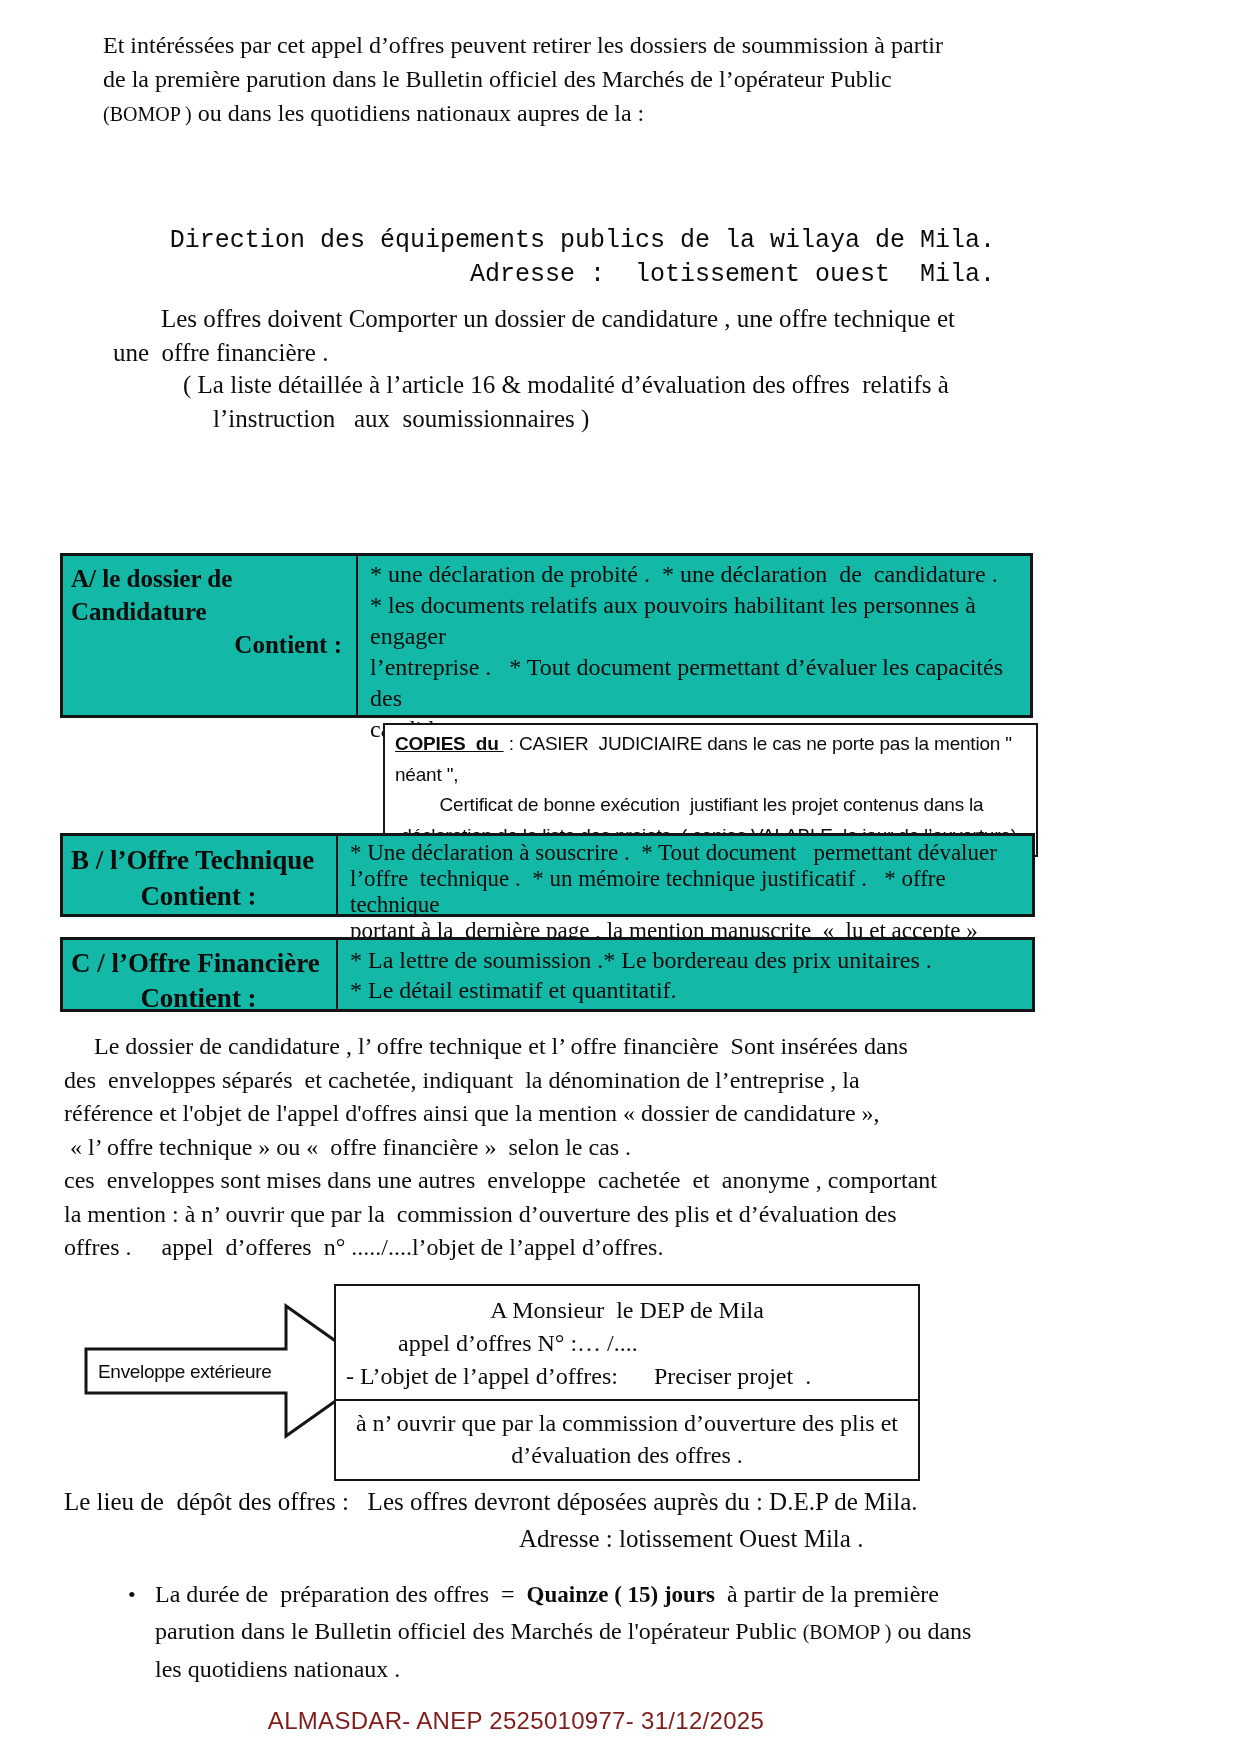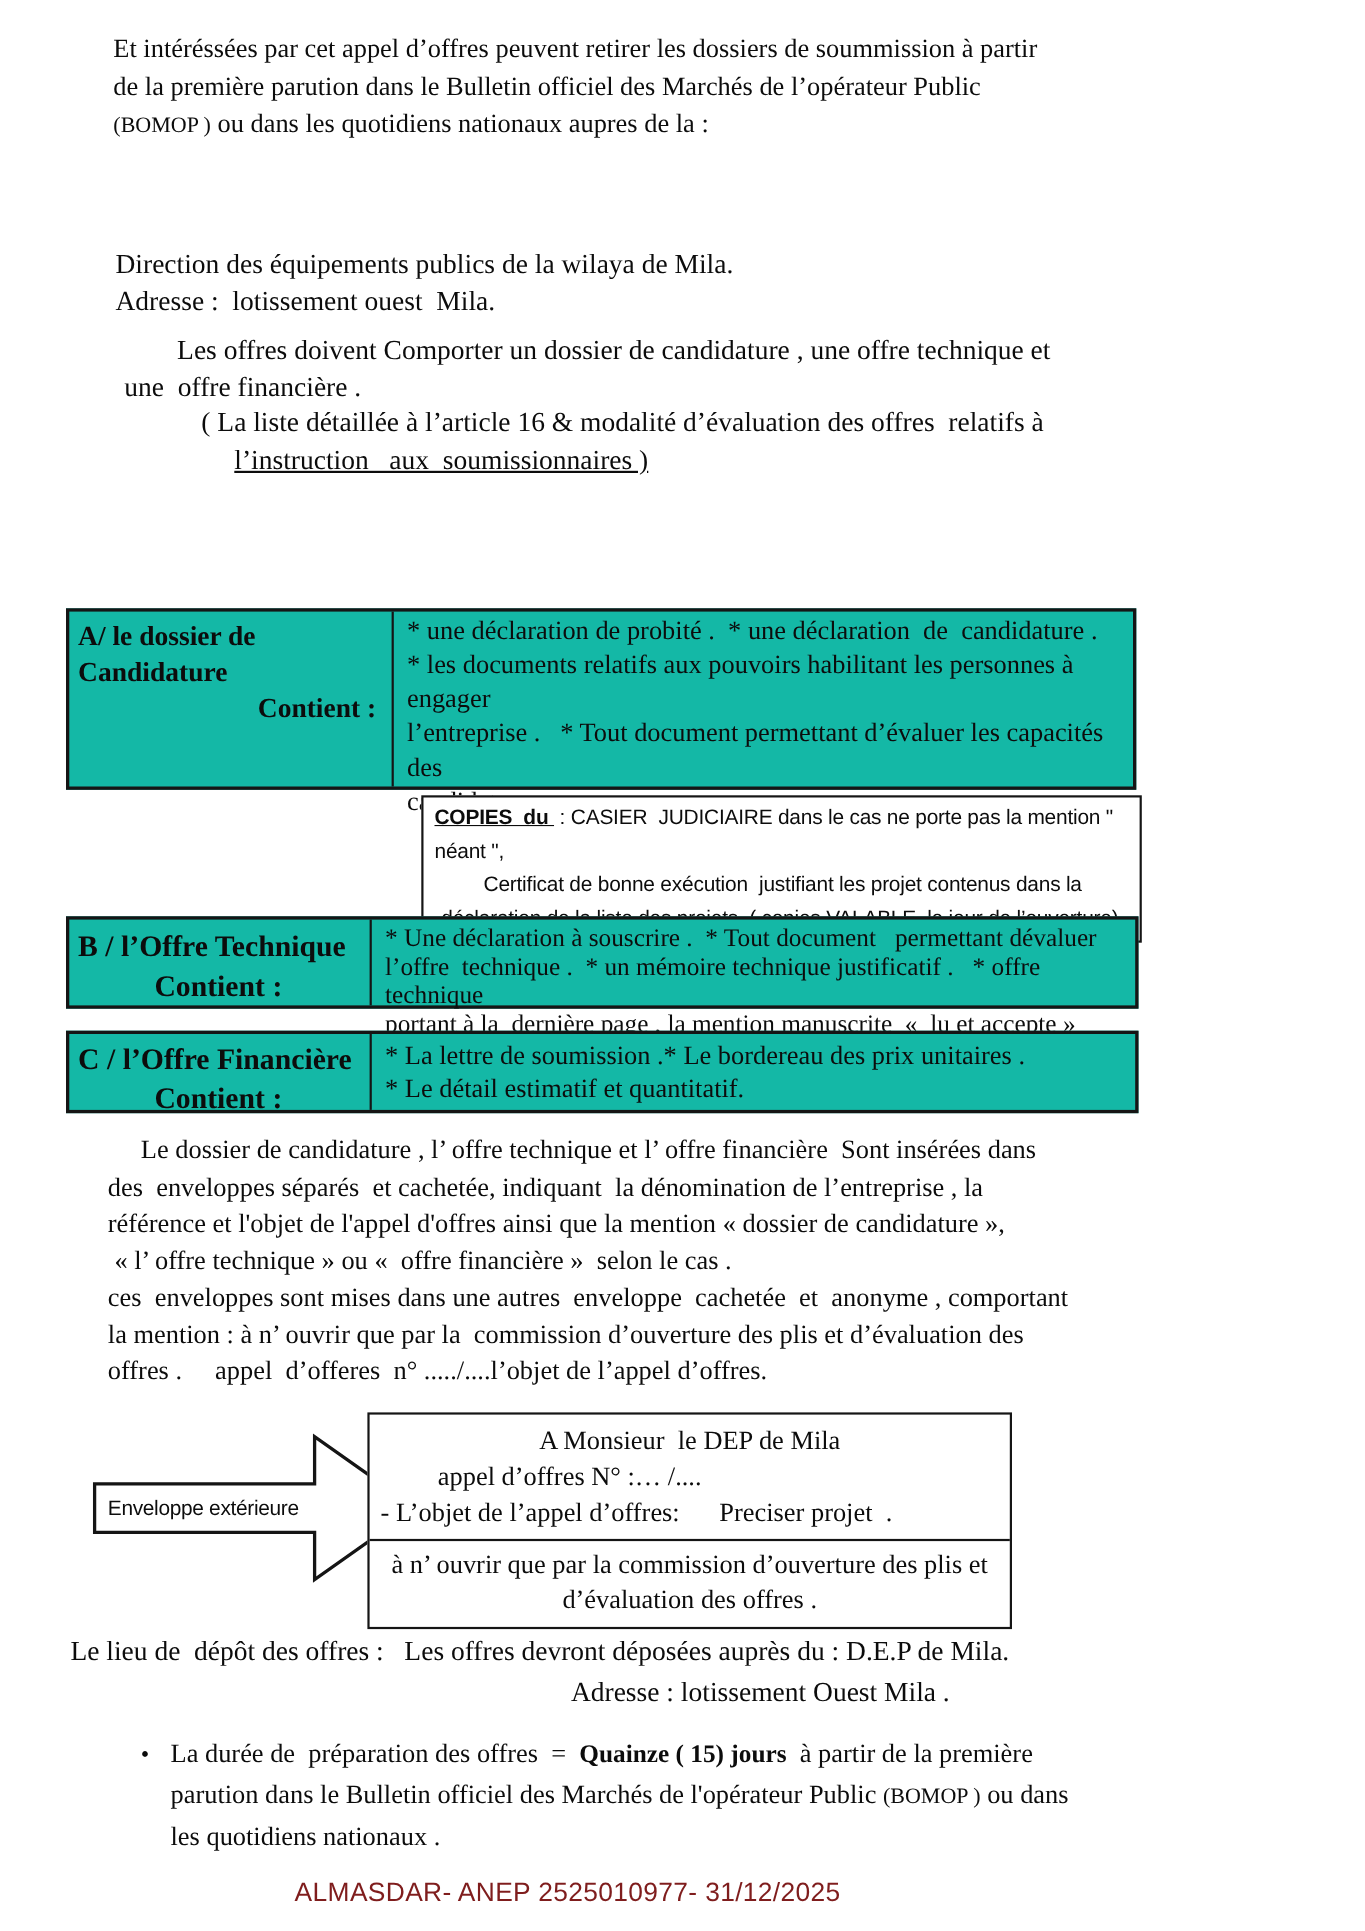--- a/index.html
+++ b/index.html
@@ -9,21 +9,21 @@
     font-family:"Liberation Serif", serif; color:#0c0c0c;
     -webkit-font-smoothing:antialiased;
   }
   .abs { position:absolute; }
   .text-line { white-space:pre-wrap; }
   .centered { text-align:center; }
 
   
   .intro { font-size:24px; line-height:34px; width:1060px; }
   .small-note { font-size:20px; }
-  .address-block { font-size:25px; line-height:34px; width:890px; text-align:left; }
+  .address-block { font-size:25px; line-height:34px; width:890px; text-align:right;font-family:Liberation Mono, monospace; }
   .offers-block { font-size:25px; line-height:34px; width:1000px; }
   .paren-block { font-size:25px; line-height:34px; width:960px; }
   .body-para { font-size:24px; line-height:33.5px; width:1010px; }
   .body-para .text-line:first-child { padding-left:30px; }
 
   
   .table-box { display:flex; border:3px solid #151515; background:#14b8a6; }
   .cell-left { border-right:2px solid #151515; padding:6px 10px 4px 8px; }
   .tbl-title { font-weight:bold; }
   .tbl-sub { font-weight:bold; }
@@ -75,21 +75,21 @@
   <div class="text-line">Direction des équipements publics de la wilaya de Mila.</div>
   <div class="text-line">Adresse :  lotissement ouest  Mila.</div>
 </div>
 
 <div class="abs offers-block" style="top:302px;left:113px;">
   <div class="text-line" style="padding-left:48px;">Les offres doivent Comporter un dossier de candidature , une offre technique et</div>
   <div class="text-line">une  offre financière .</div>
 </div>
 <div class="abs paren-block" style="top:368px;left:183px;">
   <div class="text-line">( La liste détaillée à l’article 16 &amp; modalité d’évaluation des offres  relatifs à</div>
-  <div class="text-line" style="padding-left:30px;text-decoration:underline;">l’instruction   aux  soumissionnaires )</div>
+  <div class="text-line" style="padding-left:30px;">l’instruction   aux  soumissionnaires )</div>
 </div>
 
 <div class="abs table-box" style="top:553px;left:60px;width:973px;height:165px;">
   <div class="cell-left" style="width:295px;font-size:25px;line-height:33px;">
     <div class="tbl-title text-line">A/ le dossier de Candidature</div>
     <div class="tbl-sub sub-right text-line">Contient :</div>
   </div>
   <div class="cell-right" style="font-size:24px;line-height:31px;">
       <div class="text-line">* une déclaration de probité .  * une déclaration  de  candidature .</div>
       <div class="text-line">* les documents relatifs aux pouvoirs habilitant les personnes à engager</div>
@@ -120,21 +120,21 @@
   <div class="cell-left" style="width:275px;font-size:27px;line-height:35px;">
     <div class="tbl-title text-line">C / l’Offre Financière</div>
     <div class="tbl-sub sub-center text-line">Contient :</div>
   </div>
   <div class="cell-right" style="font-size:24px;line-height:30px;padding-top:5px;">
       <div class="text-line">* La lettre de soumission .* Le bordereau des prix unitaires .</div>
       <div class="text-line">* Le détail estimatif et quantitatif.</div>
     </div>
 </div>
 
-<div class="abs body-para" style="top:1030px;left:64px;margin-left:34px;">
+<div class="abs body-para" style="top:1030px;left:64px;">
     <div class="text-line">Le dossier de candidature , l’ offre technique et l’ offre financière  Sont insérées dans</div>
     <div class="text-line">des  enveloppes séparés  et cachetée, indiquant  la dénomination de l’entreprise , la</div>
     <div class="text-line">référence et l'objet de l'appel d'offres ainsi que la mention « dossier de candidature »,</div>
     <div class="text-line"> « l’ offre technique » ou «  offre financière »  selon le cas .</div>
     <div class="text-line">ces  enveloppes sont mises dans une autres  enveloppe  cachetée  et  anonyme , comportant</div>
     <div class="text-line">la mention : à n’ ouvrir que par la  commission d’ouverture des plis et d’évaluation des</div>
     <div class="text-line">offres .     appel  d’offeres  n° ...../....l’objet de l’appel d’offres.</div>
   </div>
 
 <div class="abs" style="top:1284px;left:0;width:1241px;height:180px;">

